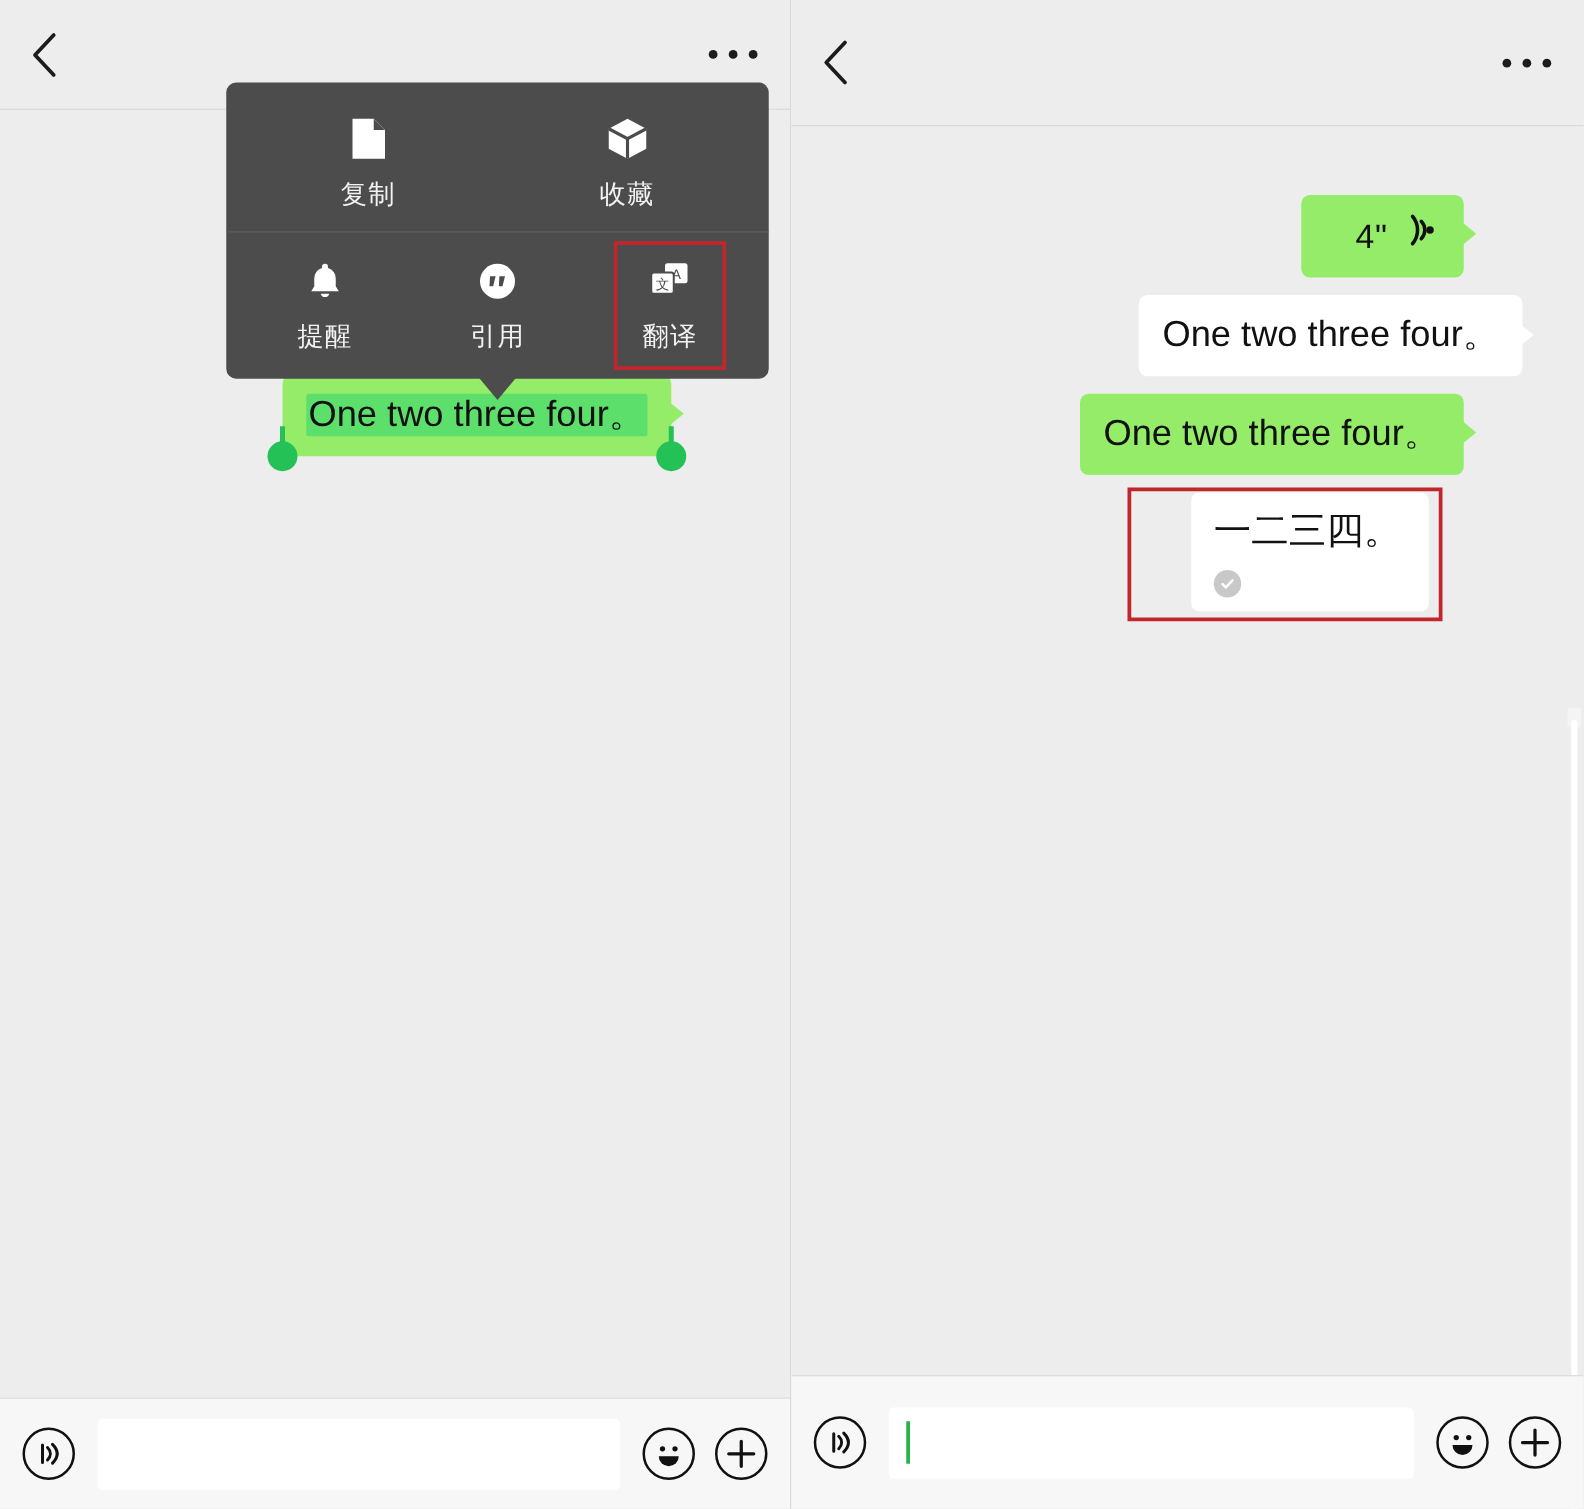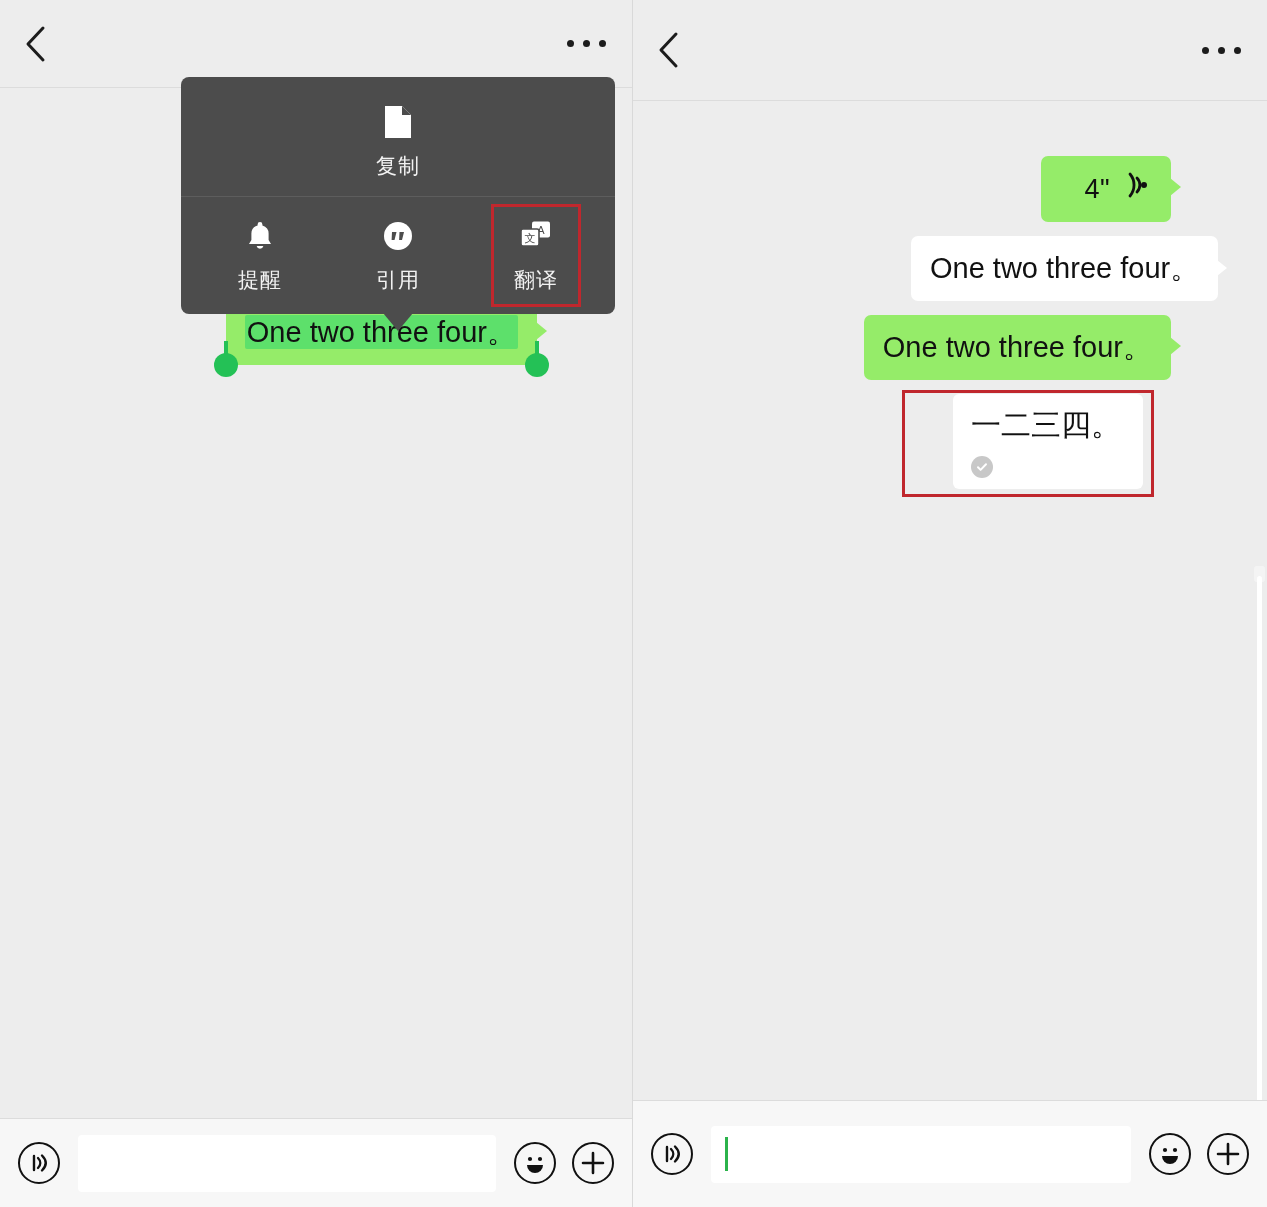--- a/index.html
+++ b/index.html
@@ -138,21 +138,20 @@
 
   
   .ctx-menu {
     position: absolute;
     left: 181px; top: 66px;
     width: 434px;
     background: #4c4c4c;
     border-radius: 8px;
     z-index: 40;
     padding: 6px 0 4px 0;
-    margin-top: 11px;
   }
   .ctx-row {
     display: flex;
     align-items: flex-start;
     justify-content: space-around;
     padding: 16px 10px 12px 10px;
   }
   .ctx-row + .ctx-row { border-top: 1px solid #5d5d5d; }
   .ctx-item {
     width: 72px;
@@ -261,20 +260,29 @@
 
       <div class="ctx-row">
         <div class="ctx-item">
           <span class="ctx-icon">
             <svg width="30" height="34" viewBox="0 0 30 34">
                 <path d="M2 1h17l9 9v23H2z" fill="#fff"></path>
                 <path d="M19 1v9h9" fill="#4c4c4c"></path>
               </svg>
           </span>
           <span class="ctx-label">复制</span>
+        </div>
+        <div class="ctx-item">
+          <span class="ctx-icon">
+            <svg width="32" height="34" viewBox="0 0 32 34">
+              <path d="M16 1 31 9v16L16 33 1 25V9z" fill="#fff"></path>
+              <path d="M1 9l15 8 15-8M16 17v16" fill="none" stroke="#4c4c4c" stroke-width="2.5"></path>
+            </svg>
+          </span>
+          <span class="ctx-label">收藏</span>
         </div>
       </div>
 
       <div class="ctx-row">
         <div class="ctx-item">
           <span class="ctx-icon">
             <svg width="28" height="32" viewBox="0 0 28 32">
               <path d="M14 2a2.4 2.4 0 0 1 2.4 2.4v1A8.6 8.6 0 0 1 22.6 14v6l2.4 4H3l2.4-4v-6a8.6 8.6 0 0 1 6.2-8.6v-1A2.4 2.4 0 0 1 14 2z" fill="#fff"></path>
               <path d="M10.6 26a3.5 3.5 0 0 0 6.8 0z" fill="#fff"></path>
             </svg>

